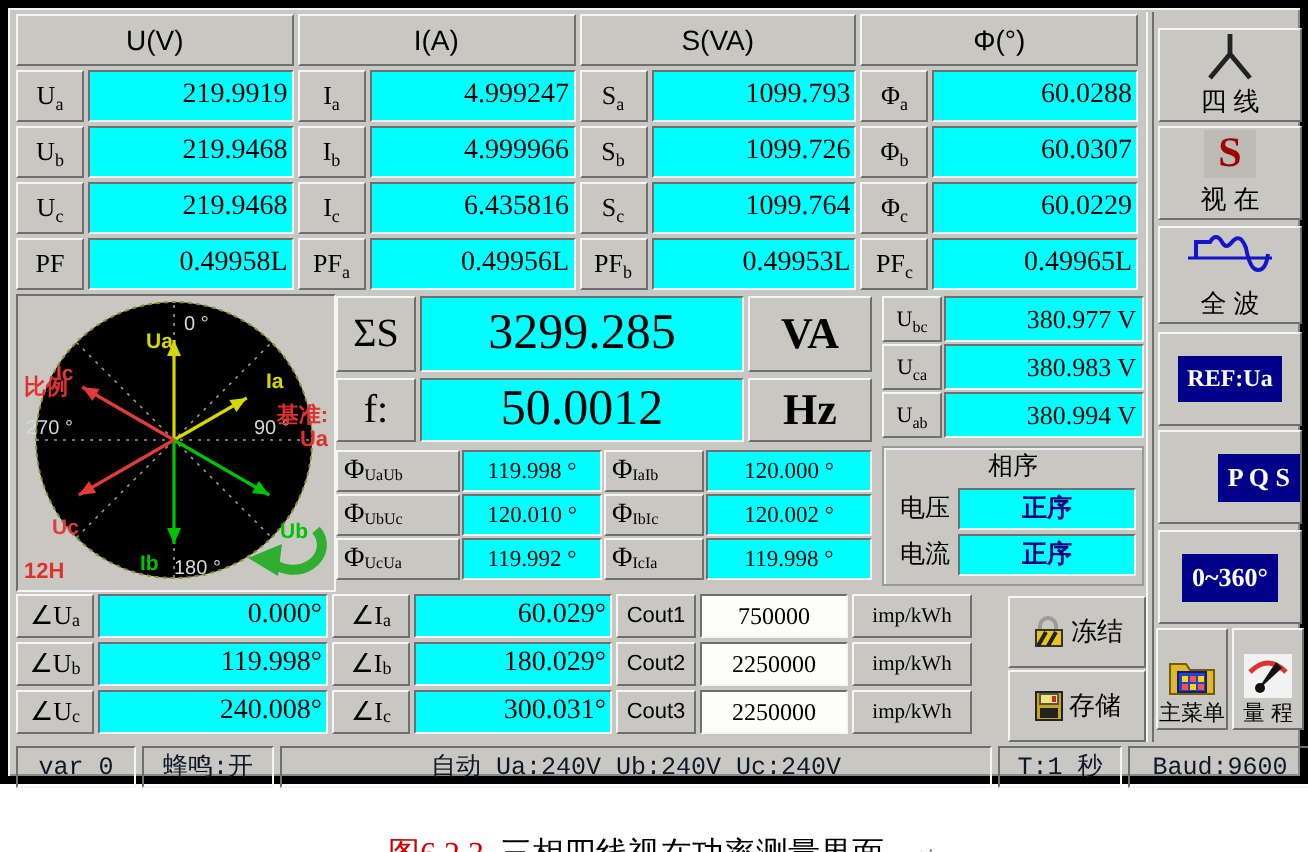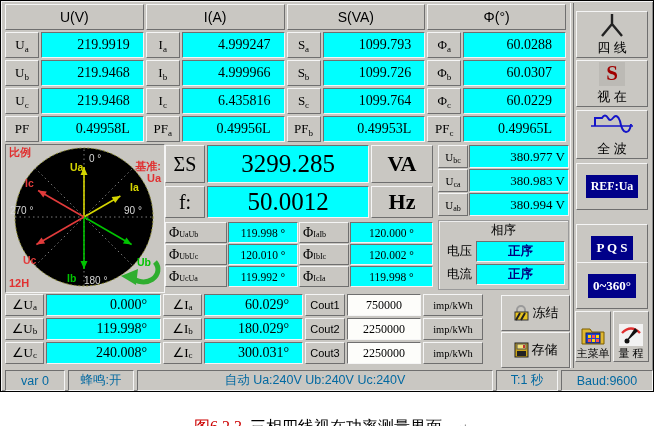--- a/index.html
+++ b/index.html
@@ -1,40 +1,40 @@
 <!DOCTYPE html>
 <html><head>
 <meta charset="utf-8">
 <style>
   html,body{margin:0;padding:0;background:#ffffff;}
   #page{position:relative;width:654px;height:426px;background:#ffffff;overflow:hidden;
         font-family:"Liberation Sans",sans-serif;}
   #app{position:absolute;left:0;top:0;width:654px;height:392px;background:#c9c7c2;
-       border:1px solid #000000;box-sizing:border-box;
+       border:4px solid #000000;box-sizing:border-box;
        box-shadow:inset 1px 1px 0 #f4f4f4, inset -1px -1px 0 #8a8a8a;}
   .raised{background:#c9c7c2;border:1px solid;border-color:#f5f5f5 #6f6f6f #6f6f6f #f5f5f5;}
   .sunken{border:1px solid;border-color:#6f6f6f #f5f5f5 #f5f5f5 #6f6f6f;}
   .cyanv{background:#00ffff;}
   .serif{font-family:"Liberation Serif",serif;}
 
   
   .meas{position:absolute;left:4px;top:3px;width:561px;display:grid;
         grid-template-columns:34px 1fr 34px 1fr 34px 1fr 34px 1fr;
         grid-auto-rows:26px;gap:2px;}
   .mh{grid-column:span 2;display:flex;align-items:center;justify-content:center;
       font-size:14px;}
   .lab{display:flex;align-items:center;justify-content:center;font-size:13px;}
   .lab .ls{font-size:9px;align-self:flex-end;padding-bottom:3px;}
-  .val{display:flex;align-items:center;justify-content:flex-end;padding-right:13px;
+  .val{display:flex;align-items:center;justify-content:flex-end;padding-right:2px;
        font-size:14px;box-sizing:border-box;}
 
   
   .phasor{position:absolute;left:4px;top:143px;width:158px;height:147px;background:#c9c7c2;}
   .phasor svg{position:absolute;left:0;top:0;}
-  .pcorner{position:absolute;color:#e03030;font-size:11px;font-weight:bold;line-height:1.05;}
+  .pcorner{position:absolute;color:#e03030;font-size:11px;font-weight:bold;line-height:1.05;margin-top:39px;}
 
   
   .bigrow{position:absolute;left:164px;width:268px;display:flex;gap:2px;box-sizing:border-box;}
   .bigrow .blab{display:flex;align-items:center;justify-content:center;font-size:20px;}
   .bigrow .bval{flex:1;display:flex;align-items:center;justify-content:center;font-size:25px;}
   .bigrow .bunit{width:60px;display:flex;align-items:center;justify-content:center;font-size:22px;font-weight:bold;}
 
   
   .lv{position:absolute;left:437px;top:144px;width:131px;display:flex;flex-direction:column;gap:1px;}
   .lvrow{display:flex;gap:1px;height:23px;}
@@ -66,22 +66,22 @@
   .couts{position:absolute;left:304px;top:293px;display:grid;grid-template-columns:40px 74px 60px;grid-auto-rows:22px;gap:2px;}
   .coutlab{display:flex;align-items:center;justify-content:center;font-size:11px;}
   .coutval{background:#fdfdfa;display:flex;align-items:center;justify-content:center;font-size:12px;}
   .coutunit{display:flex;align-items:center;justify-content:center;font-size:10.5px;}
 
   
   .act{position:absolute;left:500px;width:67px;height:34px;display:flex;align-items:center;justify-content:center;gap:2px;font-size:13px;cursor:pointer;}
 
   
   .status{position:absolute;left:2px;top:369px;width:650px;height:21px;display:flex;gap:3px;padding-left:2px;box-sizing:border-box;}
-  .seg{display:flex;align-items:center;justify-content:center;color:#0369a1;
-       font-size:12.5px;font-family:Liberation Sans, sans-serif;box-sizing:border-box;}
+  .seg{display:flex;align-items:center;justify-content:center;color:#0f172a;
+       font-size:12.5px;font-family:Liberation Mono, monospace;box-sizing:border-box;}
 
   
   .vdiv{position:absolute;left:569px;top:2px;width:2px;height:365px;background:#c9c7c2;
         border-left:1px solid #f5f5f5;border-right:1px solid #6f6f6f;}
   .sbtn{position:absolute;left:575px;width:72px;display:flex;flex-direction:column;
         align-items:center;justify-content:center;gap:2px;font-size:13px;cursor:pointer;box-sizing:border-box;}
   .navy{background:#000089;color:#ffffff;font-weight:bold;font-size:12px;
         padding:4px 5px;font-family:"Liberation Serif",serif;}
   .sicon{background:#bcbab5;width:26px;height:24px;display:flex;align-items:center;justify-content:center;
          color:#a00000;font-weight:bold;font-size:21px;font-family:"Liberation Serif",serif;}
@@ -399,21 +399,21 @@
       <path d="M2 15 H44" stroke="#1414c8" stroke-width="1.6"></path>
       <path d="M6 15 V7 H13 Q16 2 19 7 Q21 11 24 7 Q28 2 31 10 Q33 21 37 21 Q41 21 42 13" stroke="#1414c8" stroke-width="2" fill="none"></path>
     </svg>
     <span>全 波</span>
   </div>
 
   <div class="sbtn raised" style="top:162px;height:47px;">
     <div class="navy">REF:Ua</div>
   </div>
 
-  <div class="sbtn raised" style="top:223px;height:47px;">
+  <div class="sbtn raised" style="top:211px;height:47px;align-items:flex-end;">
     <div class="navy" style="font-size:13px;">P Q S</div>
   </div>
 
   <div class="sbtn raised" style="top:261px;height:47px;">
     <div class="navy" style="font-size:13px;">0~360°</div>
   </div>
 
   <div class="sbot raised" style="left:574px;">
     <svg width="26" height="22">
       <path d="M2 5 L10 5 L12 8 L24 8 L24 20 L2 20 Z" fill="#e0b830" stroke="#7a5c00"></path>

